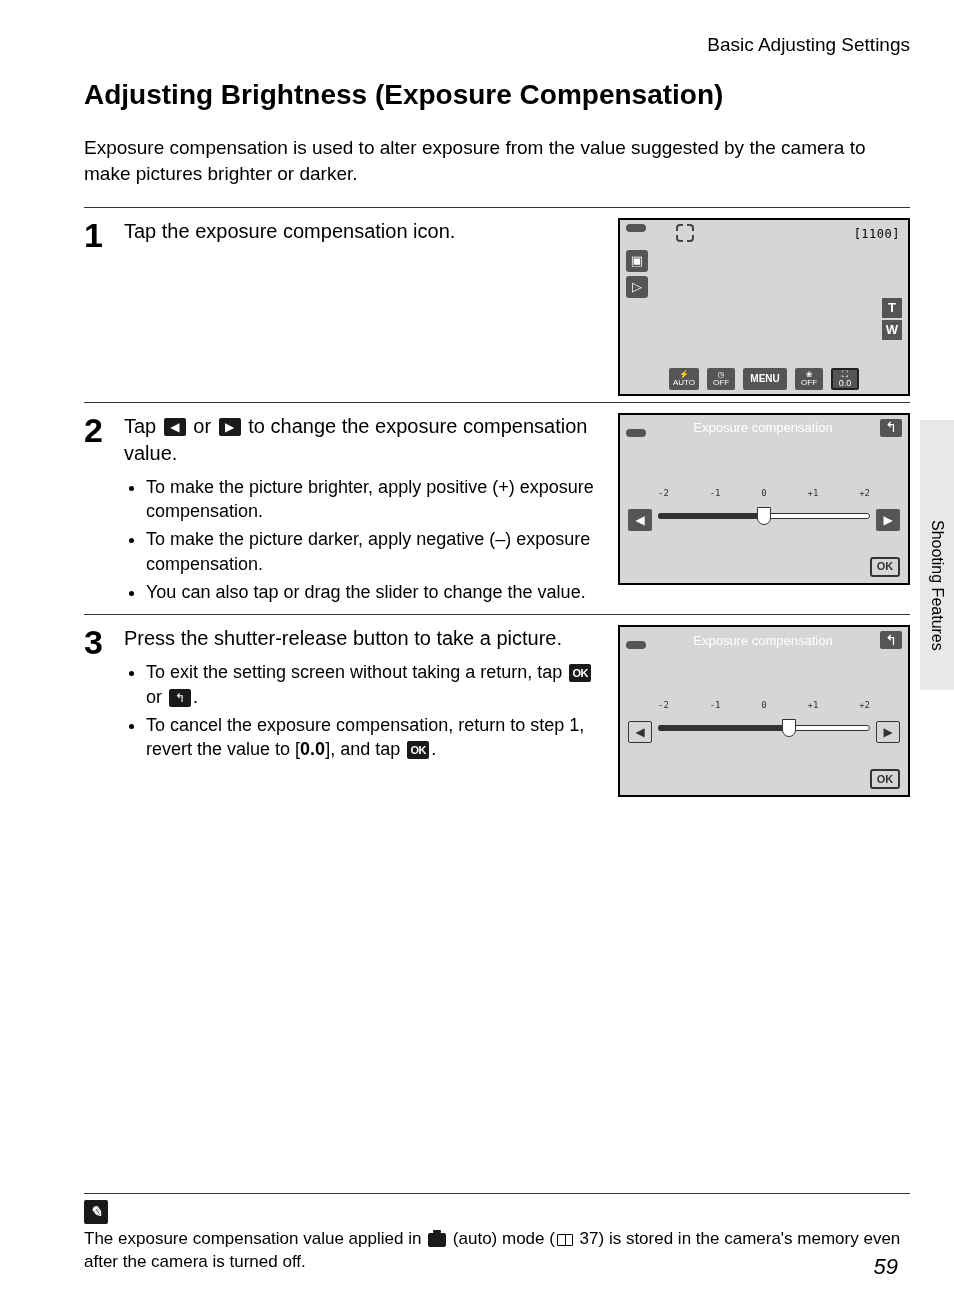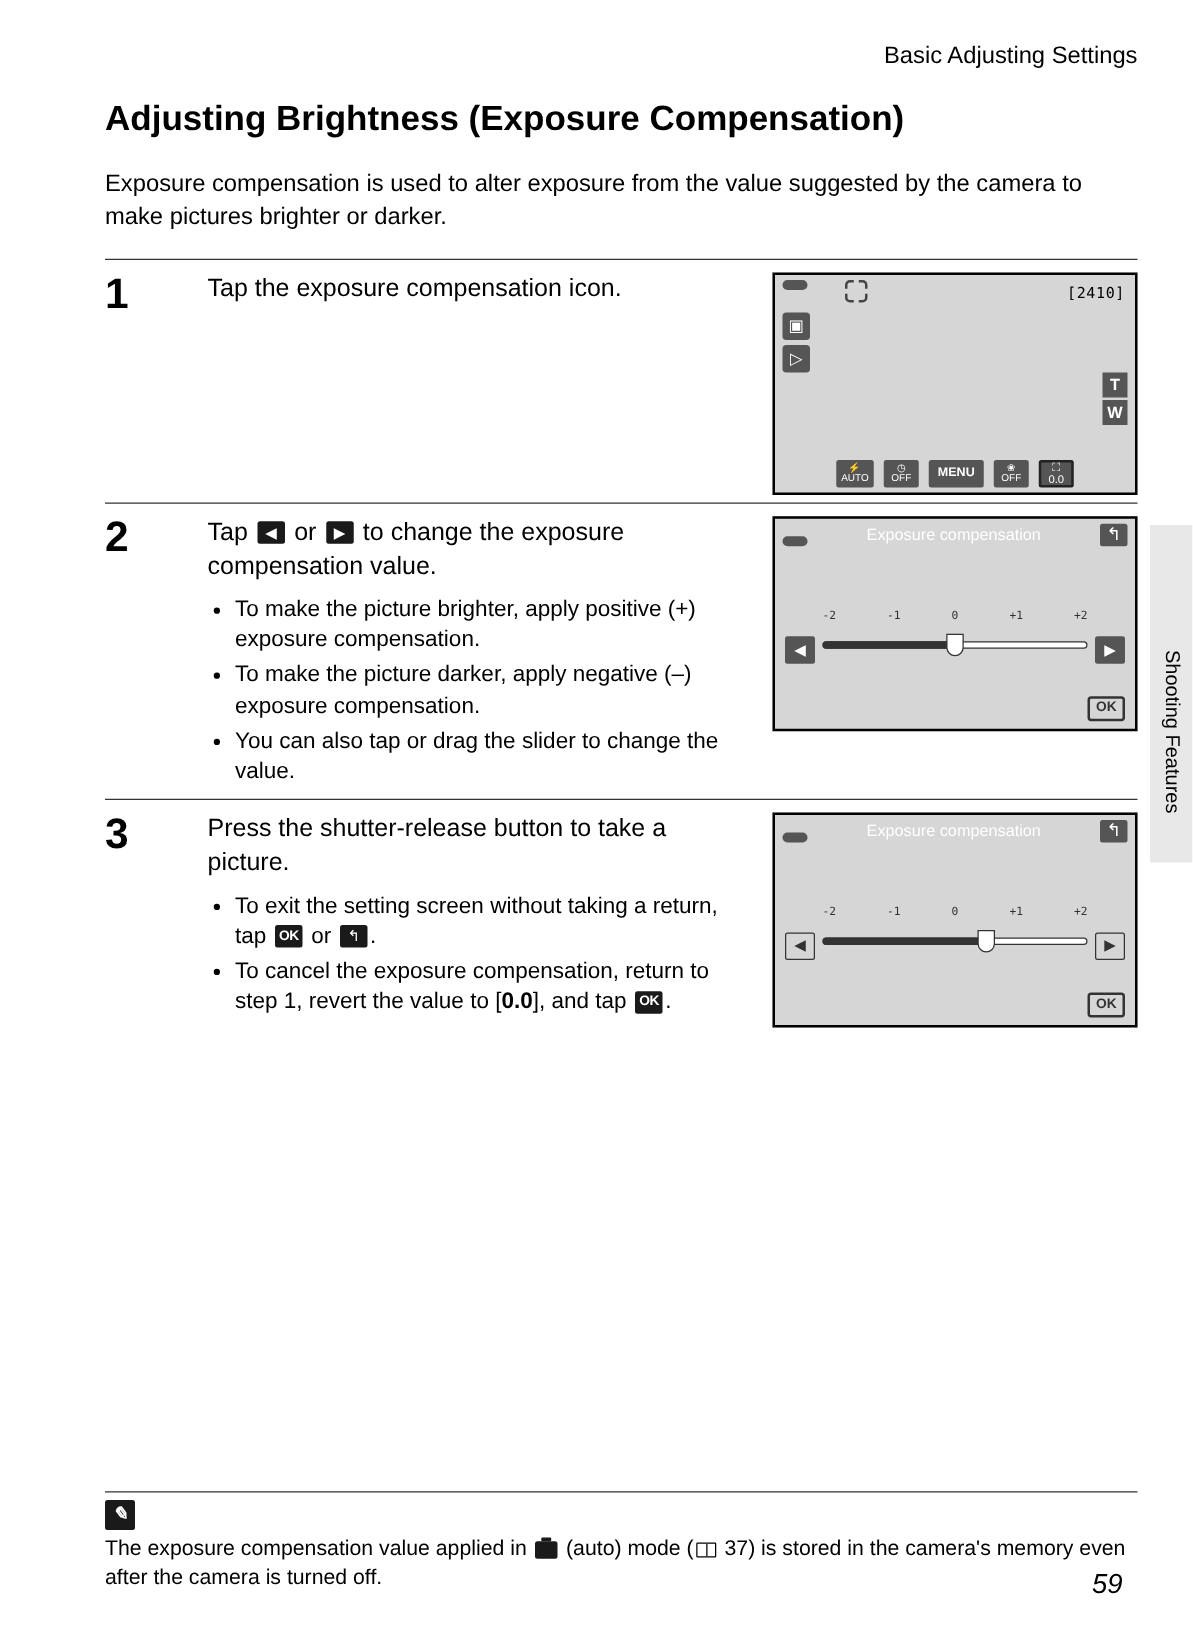--- a/index.html
+++ b/index.html
@@ -41,21 +41,21 @@
     font-weight: 700;
     width: 28px;
     line-height: 1;
   }
   .step-body { flex: 1; }
   .step-row {
     display: flex;
     gap: 14px;
     align-items: flex-start;
   }
-  .step-text { flex: 1; margin-left: 42px; }
+  .step-text { flex: 1; }
   .step-head {
     font-size: 20px;
   }
   ul.bullets {
     list-style: disc;
     margin: 8px 0 0 22px;
     font-size: 18px;
   }
   ul.bullets li { margin-bottom: 4px; }
   .inline-icon {
@@ -393,21 +393,21 @@
   <div class="step-body">
     <div class="step-row">
       <div class="step-text">
         <div class="step-head">Tap the exposure compensation icon.</div>
       </div>
       <div class="lcd lcd1">
         <div class="top-row">
           <span class="pill"></span>
         </div>
         <span class="aficon"></span>
-        <div class="counter">[2410]</div>
+        <div class="counter">[1100]</div>
         <div class="side-icons">
           <span class="sq">▣</span>
           <span class="sq">▷</span>
         </div>
         <div class="tw-icons">
           <span class="tw">T</span>
           <span class="tw">W</span>
         </div>
         <div class="bottom-bar">
           <span class="bb-item">

